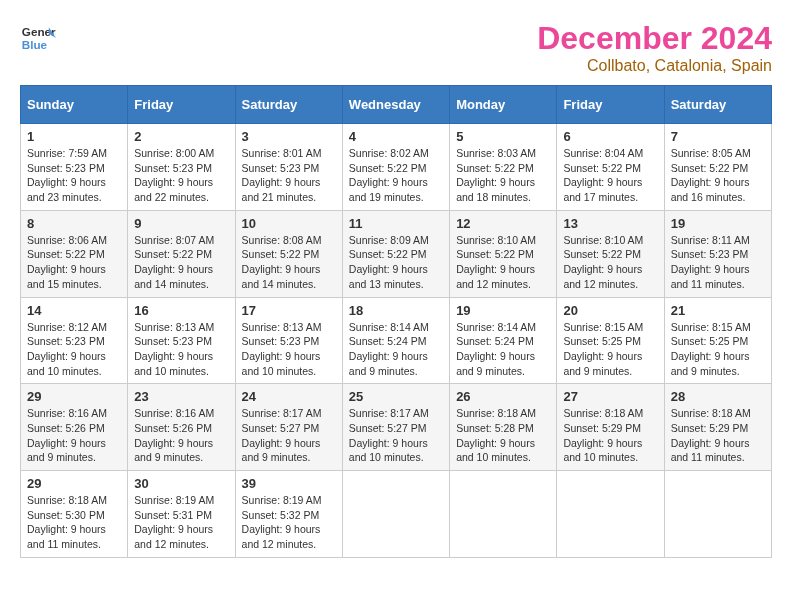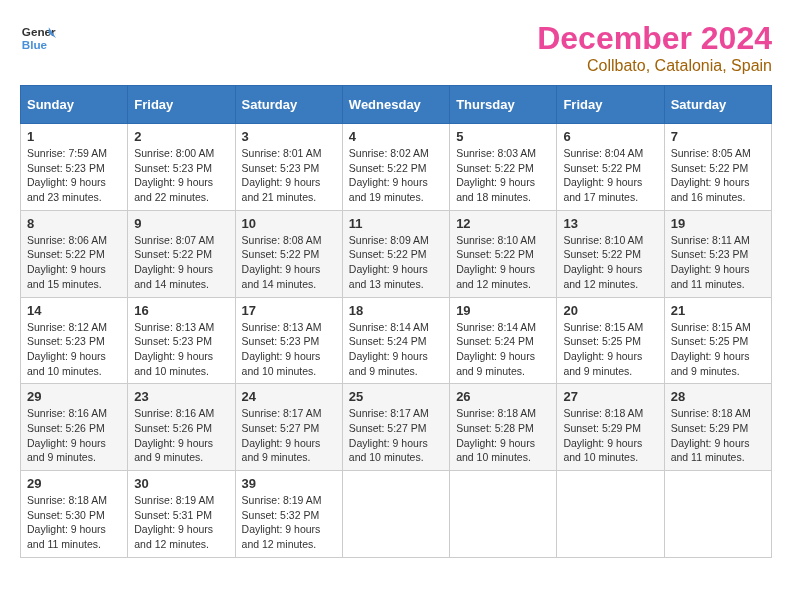--- a/index.html
+++ b/index.html
@@ -95,21 +95,21 @@
   </div>
 </div>
 
 <table class="calendar">
   <thead>
     <tr>
     <th>Sunday</th>
         <th>Friday</th>
         <th>Saturday</th>
         <th>Wednesday</th>
-        <th>Thursday</th>
+        <th>Monday</th>
         <th>Friday</th>
         <th>Saturday</th>
       </tr>
   </thead>
   <tbody id="calendar-body">
   <tr>
         <td>
           <span class="day-num">1</span>
           <div class="day-info">Sunrise: 7:59 AM<br>Sunset: 5:23 PM<br>Daylight: 9 hours and 23 minutes.</div>
         </td>

